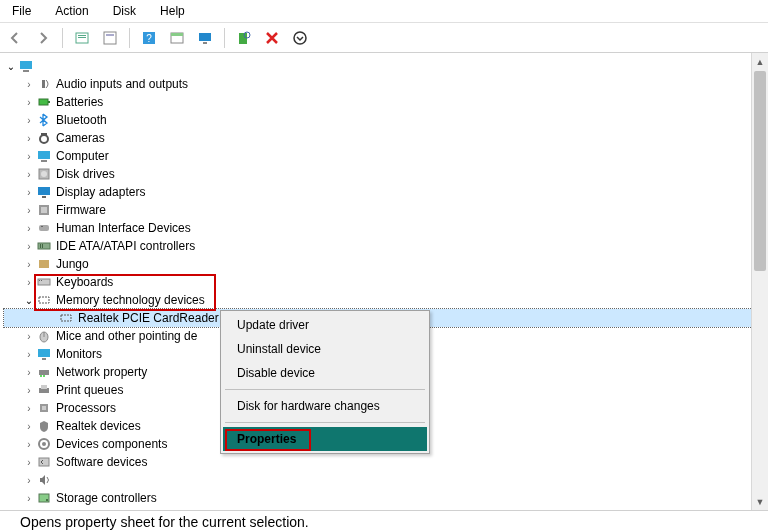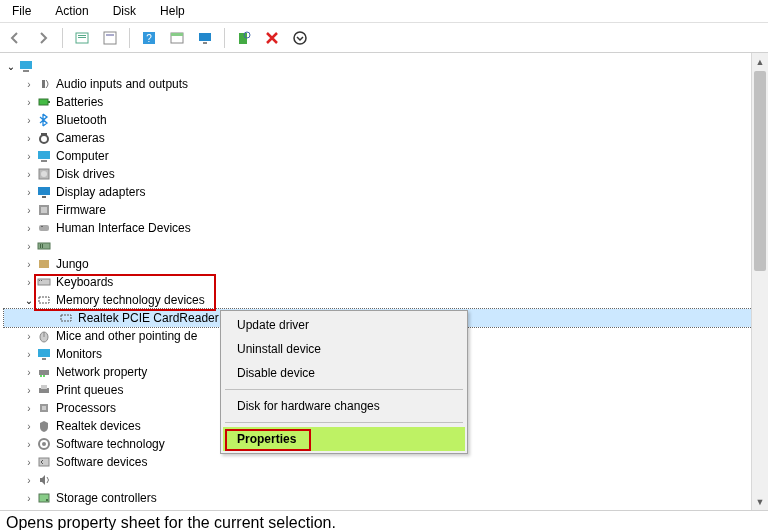--- a/index.html
+++ b/index.html
@@ -79,36 +79,36 @@
   .lvl2 { padding-left: 40px; }
   .selected { background: #cce8ff; outline: 1px dotted #666; }
   .hl { border: 2px solid #c00; position: absolute; pointer-events: none; }
   .ctxmenu {
     position: absolute;
     background: #f0f0f0;
     border: 1px solid #a0a0a0;
     box-shadow: 2px 2px 3px rgba(0,0,0,0.2);
     padding: 2px;
     font-size: 12px;
-    width: 248px;
+    width: 210px;
   }
   .ctxitem {
     padding: 5px 14px;
     cursor: default;
   }
   .ctxitem.sel {
-    background: #bef264;
+    background: #0f766e;
     font-weight: bold;
   }
   .ctxsep { height: 1px; background: #c0c0c0; margin: 4px 2px; }
   .ctxhl { border: 2px solid #c00; position: absolute; pointer-events: none; }
   .statusbar {
     border-top: 1px solid #d0d0d0;
-    padding: 3px 6px;
-    font-size: 16px;
+    padding: 3px 20px;
+    font-size: 14px;
     height: 20px;
   }
   .scrollbar {
     position: absolute;
     right: 0; top: 0; bottom: 0;
     width: 17px;
     background: #f0f0f0;
     border-left: 1px solid #d8d8d8;
   }
   .sbtn {
@@ -300,20 +300,21 @@
       </div>
       <div class="node lvl1">
         <span class="arrow">›</span>
         <span class="ic">
           <svg viewBox="0 0 16 16">
             <rect x="2" y="5" width="12" height="6" fill="#8a8" stroke="#575"></rect>
             <rect x="4" y="6" width="1" height="4" fill="#464"></rect>
             <rect x="6" y="6" width="1" height="4" fill="#464"></rect>
           </svg>
         </span>
+        <span class="lbl">IDE ATA/ATAPI controllers</span>
       </div>
       <div class="node lvl1">
         <span class="arrow">›</span>
         <span class="ic">
           <svg viewBox="0 0 16 16">
             <rect x="3" y="4" width="10" height="8" fill="#ca6"></rect>
           </svg>
         </span>
         <span class="lbl">Jungo</span>
       </div>
@@ -407,21 +408,21 @@
         <span class="lbl">Realtek devices</span>
       </div>
       <div class="node lvl1">
         <span class="arrow">›</span>
         <span class="ic">
           <svg viewBox="0 0 16 16">
             <circle cx="8" cy="8" r="5" fill="none" stroke="#888" stroke-width="2"></circle>
             <circle cx="8" cy="8" r="2" fill="#888"></circle>
           </svg>
         </span>
-        <span class="lbl">Software technology</span>
+        <span class="lbl">Devices components</span>
       </div>
       <div class="node lvl1">
         <span class="arrow">›</span>
         <span class="ic">
           <svg viewBox="0 0 16 16">
             <rect x="3" y="4" width="10" height="8" fill="#ccc" stroke="#888"></rect>
             <path d="M5 8 L7 6 M5 8 L7 10" stroke="#555" fill="none"></path>
           </svg>
         </span>
         <span class="lbl">Software devices</span>

